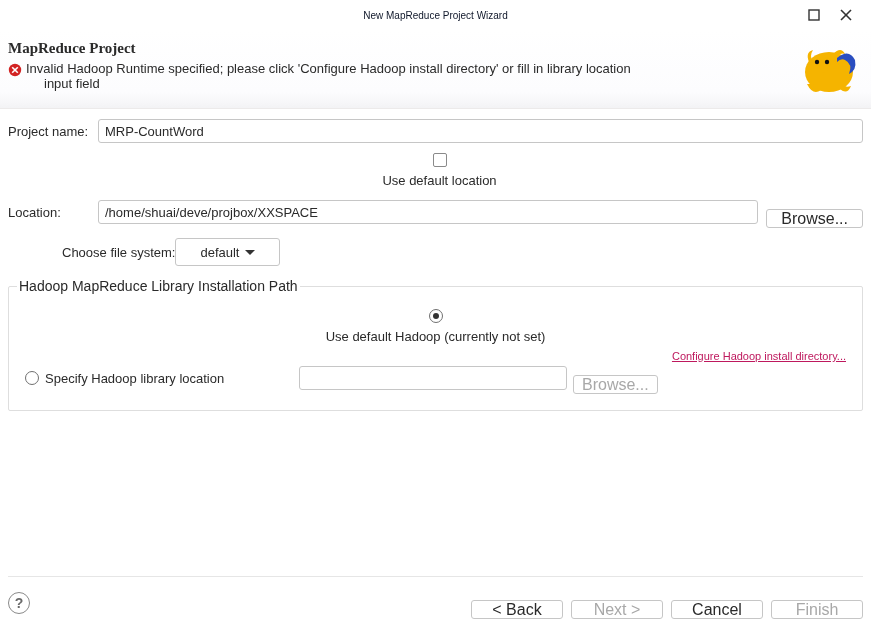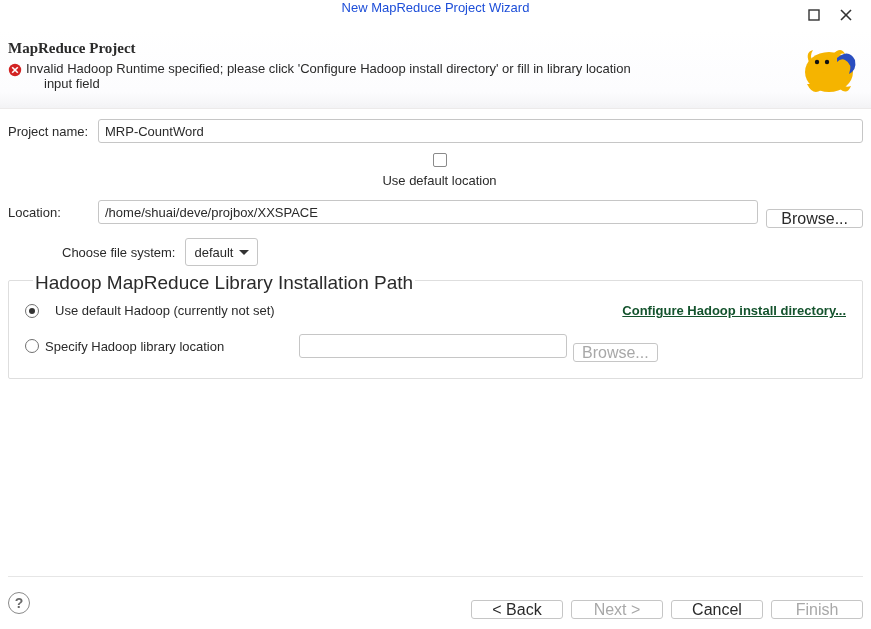--- a/index.html
+++ b/index.html
@@ -8,24 +8,25 @@
     width: 871px; height: 629px;
     font-family: "Segoe UI", Arial, sans-serif;
     font-size: 13px;
     color: #2a2a2a;
     background: #fff;
     overflow: hidden;
   }
   .titlebar {
     height: 30px;
     display: flex;
+    align-items: center;
     justify-content: center;
     position: relative;
-    color: #1d4ed8;
-    font-size: 13px;
+    color: #0f172a;
+    font-size: 10px;
   }
   .titlebar-controls {
     position: absolute;
     right: 6px; top: 0;
     height: 30px;
     display: flex;
     align-items: center;
     gap: 14px;
     padding-right: 10px;
   }
@@ -127,87 +128,86 @@
   .checkbox-box {
     width: 14px; height: 14px;
     border: 1px solid #8a8a8a;
     border-radius: 2px;
     background: #fff;
     display: inline-block;
   }
   .fs-row {
     display: flex;
     align-items: center;
-    gap: 10px;
-    margin: 8px 0 14px 0;
+    gap: 0;
+    margin: 8px 0 20px 0;
     padding-left: 54px;
   }
   .combo {
     height: 28px;
     border: 1px solid #c6c6c6;
     border-radius: 3px;
     background: #fff;
     display: inline-flex;
     align-items: center;
-    padding: 0 8px;
+    padding: 0 24px;
     gap: 6px;
     font-size: 13px;
     cursor: pointer;
   }
   .combo .caret {
     width: 0; height: 0;
     border-left: 5px solid transparent;
     border-right: 5px solid transparent;
     border-top: 5px solid #333;
   }
 
   .group {
     border: 1px solid #dedede;
     border-radius: 2px;
     margin: 0;
     padding: 22px 16px 16px 16px;
     position: relative;
   }
   .group-title {
     position: absolute;
-    top: -9px; left: 24px;
+    top: -9px; left: 8px;
     background: #fff;
     padding: 0 2px;
-    font-size: 19px;
+    font-size: 14px;
     color: #2a2a2a;
     text-align: center;
   }
   .radio-row {
     display: flex;
     align-items: center;
-    gap: 16px;
-    margin-bottom: 12px;
+    gap: 6px;
     position: relative;
+    flex-direction: column;
   }
   .radio {
     width: 14px; height: 14px;
     border: 1px solid #707070;
     border-radius: 50%;
     display: inline-flex;
     align-items: center;
     justify-content: center;
     background: #fff;
   }
   .radio.checked::after {
     content: "";
     width: 6px; height: 6px;
     border-radius: 50%;
     background: #333;
   }
   .cfg-link {
     margin-left: auto;
-    color: #14532d;
+    color: #be185d;
     text-decoration: underline;
-    font-size: 13px;
-    font-weight: bold;
+    font-size: 11px;
   }
   .specify-row {
     display: flex;
     align-items: center;
     gap: 6px;
   }
   .specify-row input[type=text] {
     flex: 0 0 268px;
   }
   .specify-row .btn { min-width: 64px; padding: 0 8px; }

